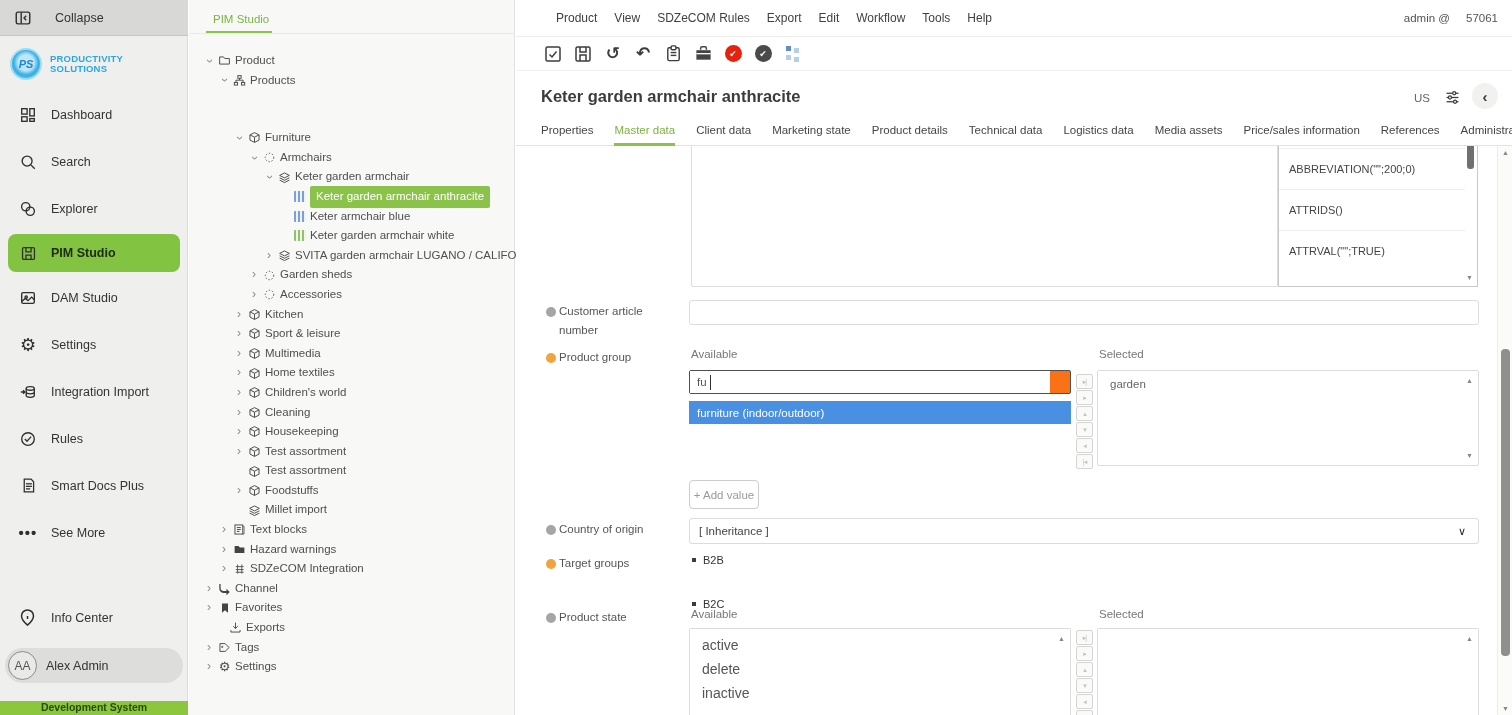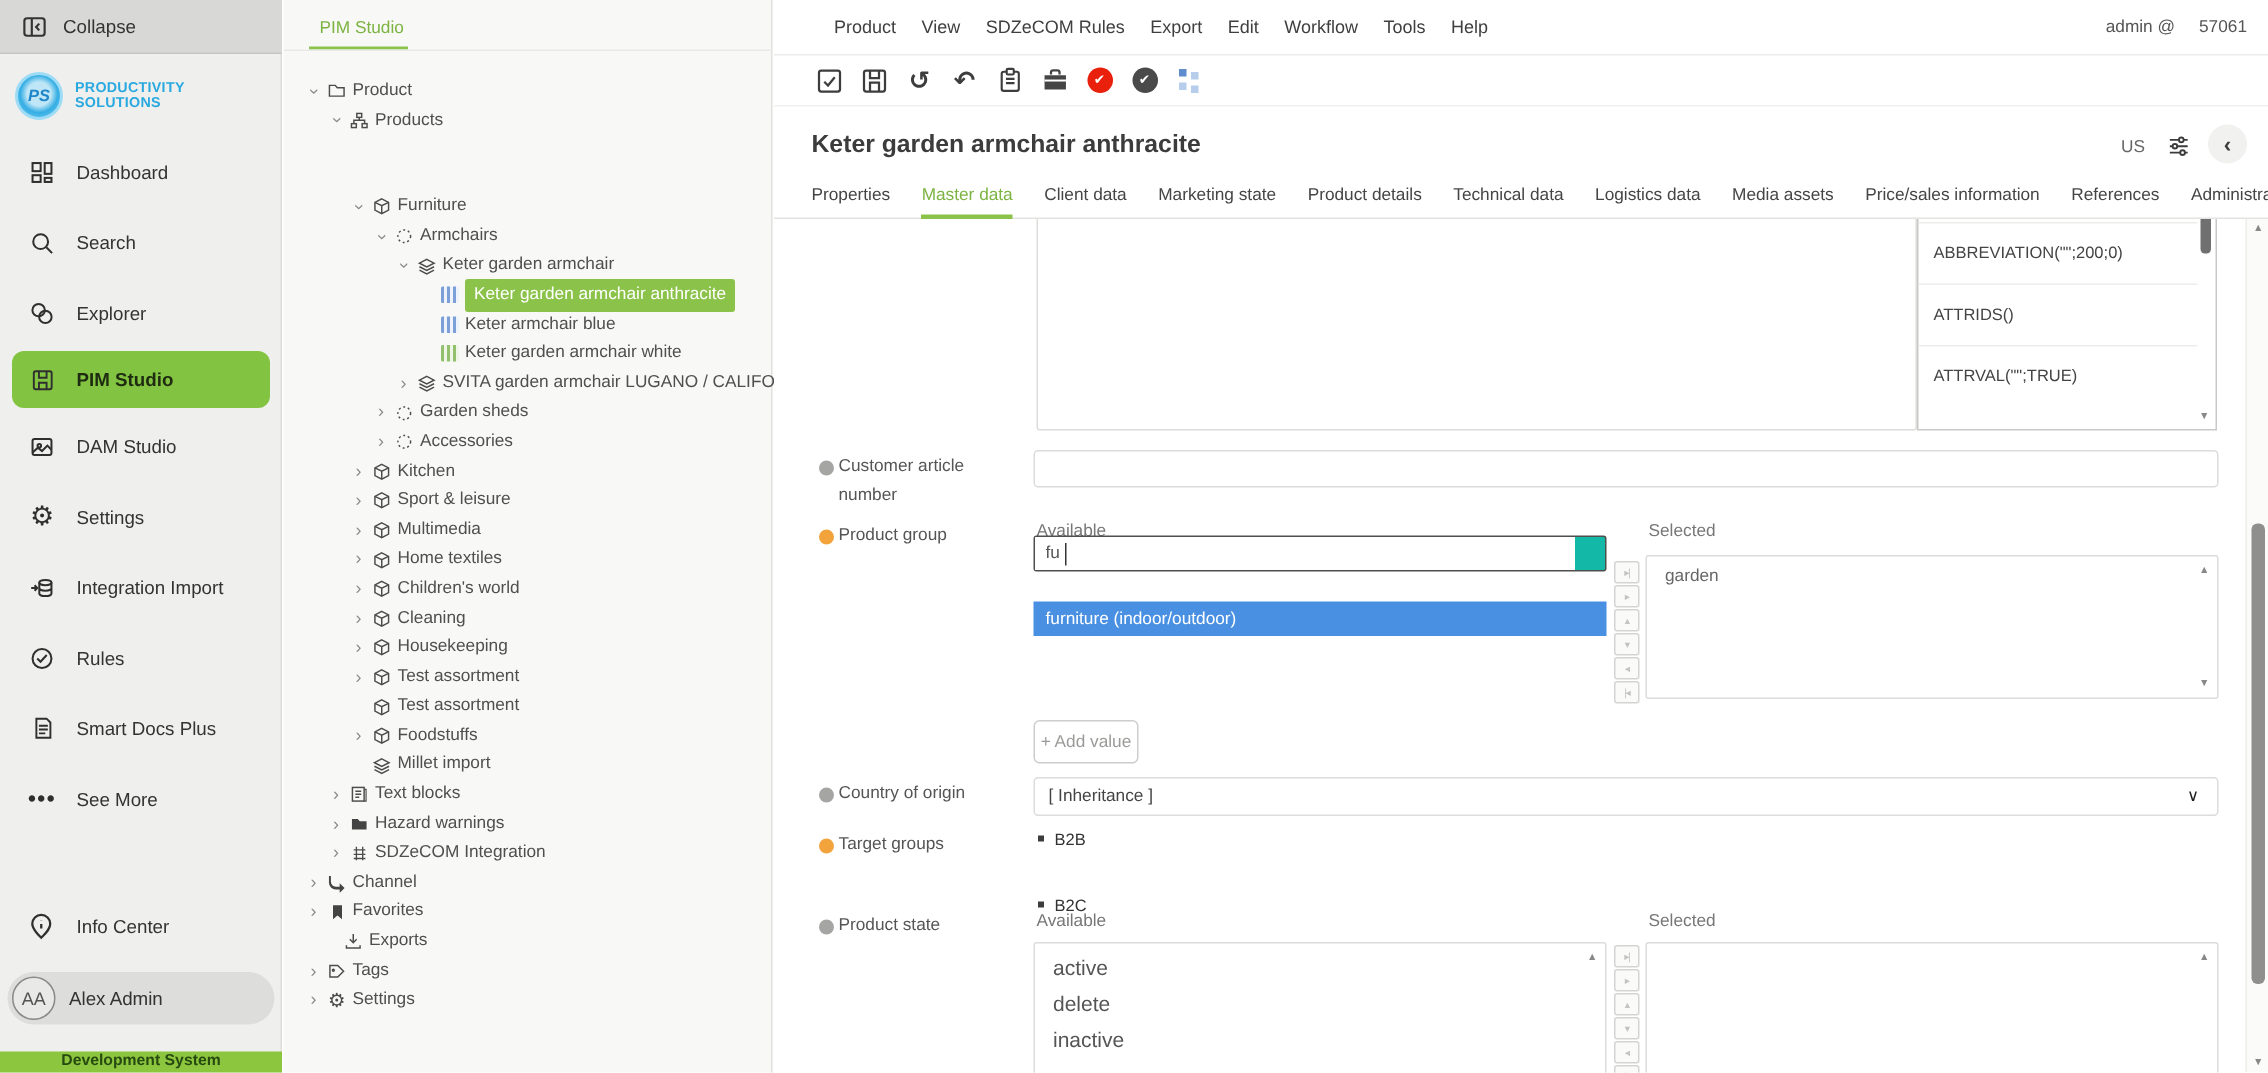--- a/index.html
+++ b/index.html
@@ -6,21 +6,21 @@
   html,body { width:1512px; height:715px; overflow:hidden;
     font-family:"Liberation Sans","DejaVu Sans",sans-serif; background:#fff; color:#444; }
   svg { display:block; }
   .uicon { font-style:normal; }
 
   
   .sidebar { position:absolute; left:0; top:0; width:188px; height:715px;
     background:#efefed; border-right:1px solid #dcdcda; }
   .collapse-bar { position:absolute; left:0; top:0; width:188px; height:36px;
     background:#d8d8d6; border-bottom:1px solid #c6c6c4; display:flex; align-items:center;
-    gap:10px; padding-left:14px; font-size:12.5px; color:#333; cursor:pointer; }
+    gap:23px; padding-left:14px; font-size:12.5px; color:#333; cursor:pointer; }
   .logo-row { position:absolute; left:10px; top:48px; display:flex; align-items:center; gap:8px; }
   .logo-badge { width:32px; height:32px; border-radius:50%;
     background:radial-gradient(circle at 50% 45%, #bfe6f7 0 38%, #35aee4 60%, #7fd0f2 100%);
     color:#1d87c9; font-weight:bold; font-size:11px; font-style:italic;
     display:flex; align-items:center; justify-content:center; border:2px solid #9edcf6; }
   .logo-text { color:#29a9e0; font-weight:bold; font-size:9.5px; line-height:10px; letter-spacing:.2px; }
   .side-nav { position:absolute; left:0; top:91px; width:188px; }
   .nav-item { height:47px; display:flex; align-items:center; gap:13px; padding-left:18px;
     font-size:12.5px; color:#333; cursor:pointer; }
   .nav-item .ic { width:20px; height:20px; display:flex; align-items:center; justify-content:center;
@@ -648,21 +648,21 @@
       <span class="sarrow" style="right:4px;bottom:5px;">▼</span>
     </div>
 
     <div class="abs field-dot" style="left:30px;top:161px;background:#a5a5a3;"></div>
     <div class="abs f-label" style="left:43px;top:156px;width:96px;">Customer article number</div>
     <input class="abs box" style="left: 173px; top: 154px; width: 790px; height: 25px; padding: 0px 8px; font-size: 11.5px;" value="">
 
     <div class="abs field-dot" style="left:30px;top:207px;background:#f2a33c;"></div>
     <div class="abs f-label" style="left:43px;top:202px;">Product group</div>
     <div class="abs sec-label" style="left:175px;top:202px;">Available</div>
-    <div class="abs" style="left:173px;top:211px;width:382px;height:24px;border:1px solid #4f4f4d;border-radius:2px;background:#14b8a6;">
+    <div class="abs" style="left:173px;top:224px;width:382px;height:24px;border:1px solid #4f4f4d;border-radius:2px;background:#f97316;">
       <input style="border: 0px; outline: 0px; width: 360px; height: 22px; padding: 0px 7px; font-size: 11.5px; font-family: inherit; color: rgb(85, 85, 85);" value="fu">
       <span style="position:absolute;left:20px;top:4px;width:1px;height:15px;background:#333;"></span>
     </div>
     <div class="abs suggestion" style="left:173px;top:255px;width:382px;height:23px;">furniture (indoor/outdoor)</div>
     <div class="abs" id="xfer-a" style="left:560px;top:228px;">
         <div class="xfer">▸|</div>
         <div class="xfer">▸</div>
         <div class="xfer">▴</div>
         <div class="xfer">▾</div>
         <div class="xfer">◂</div>

